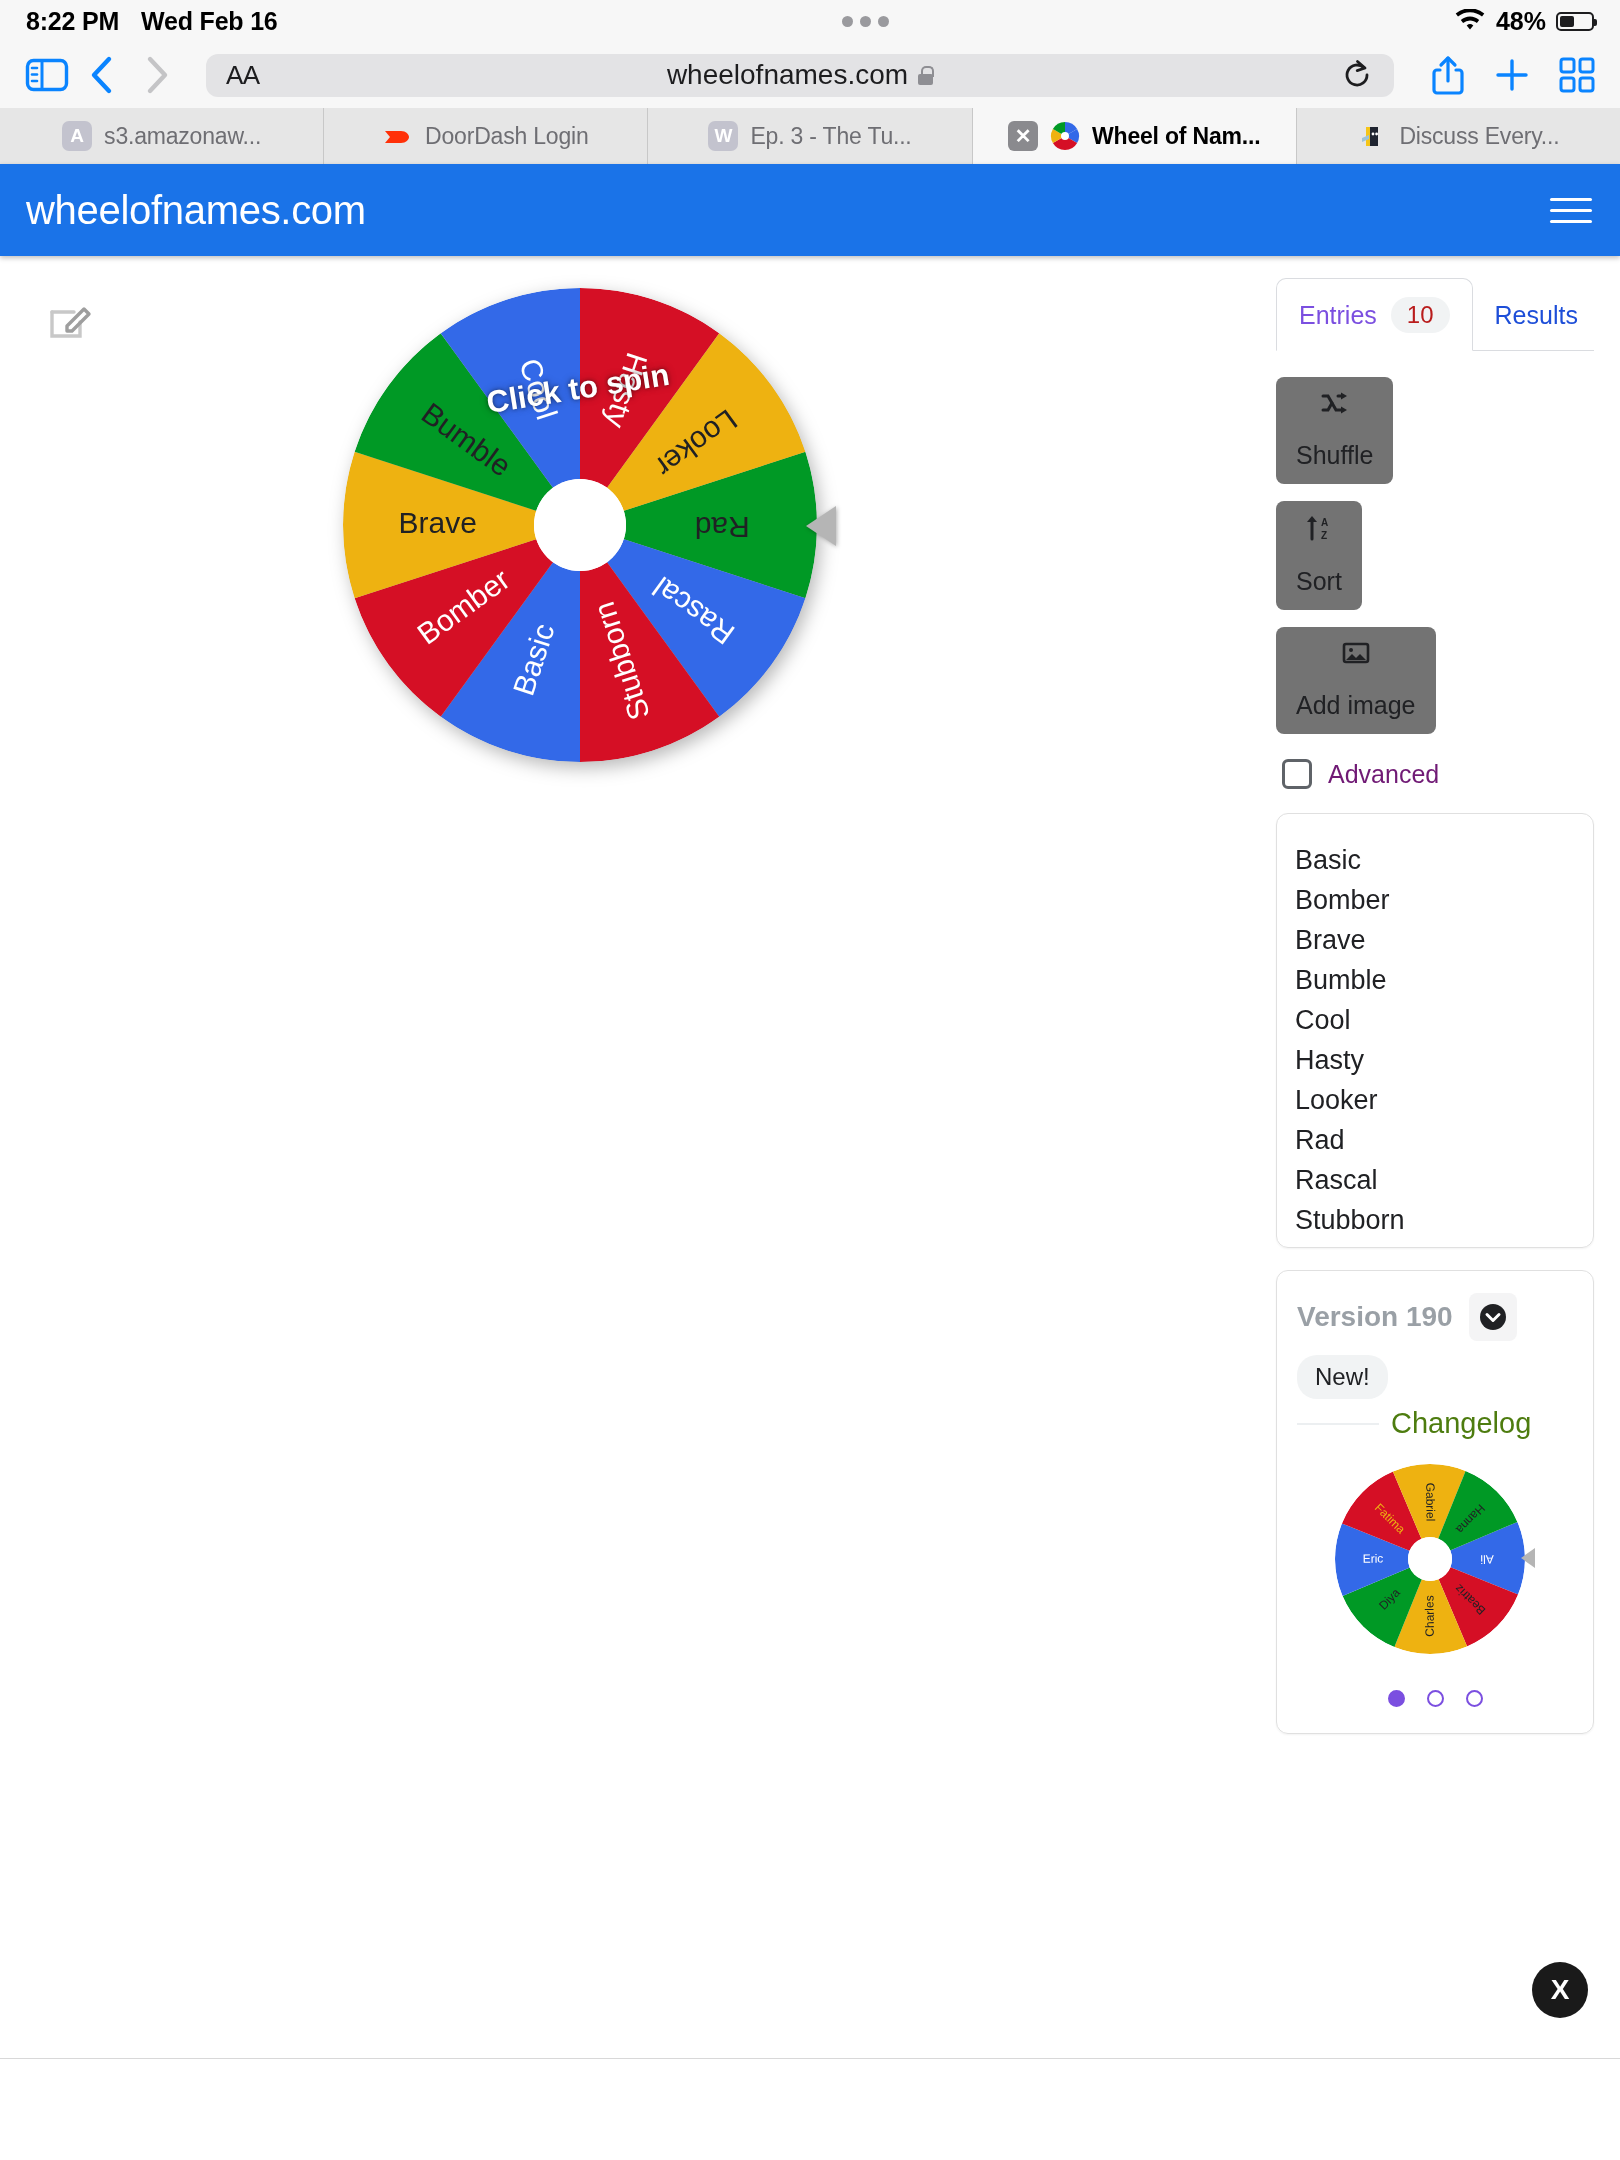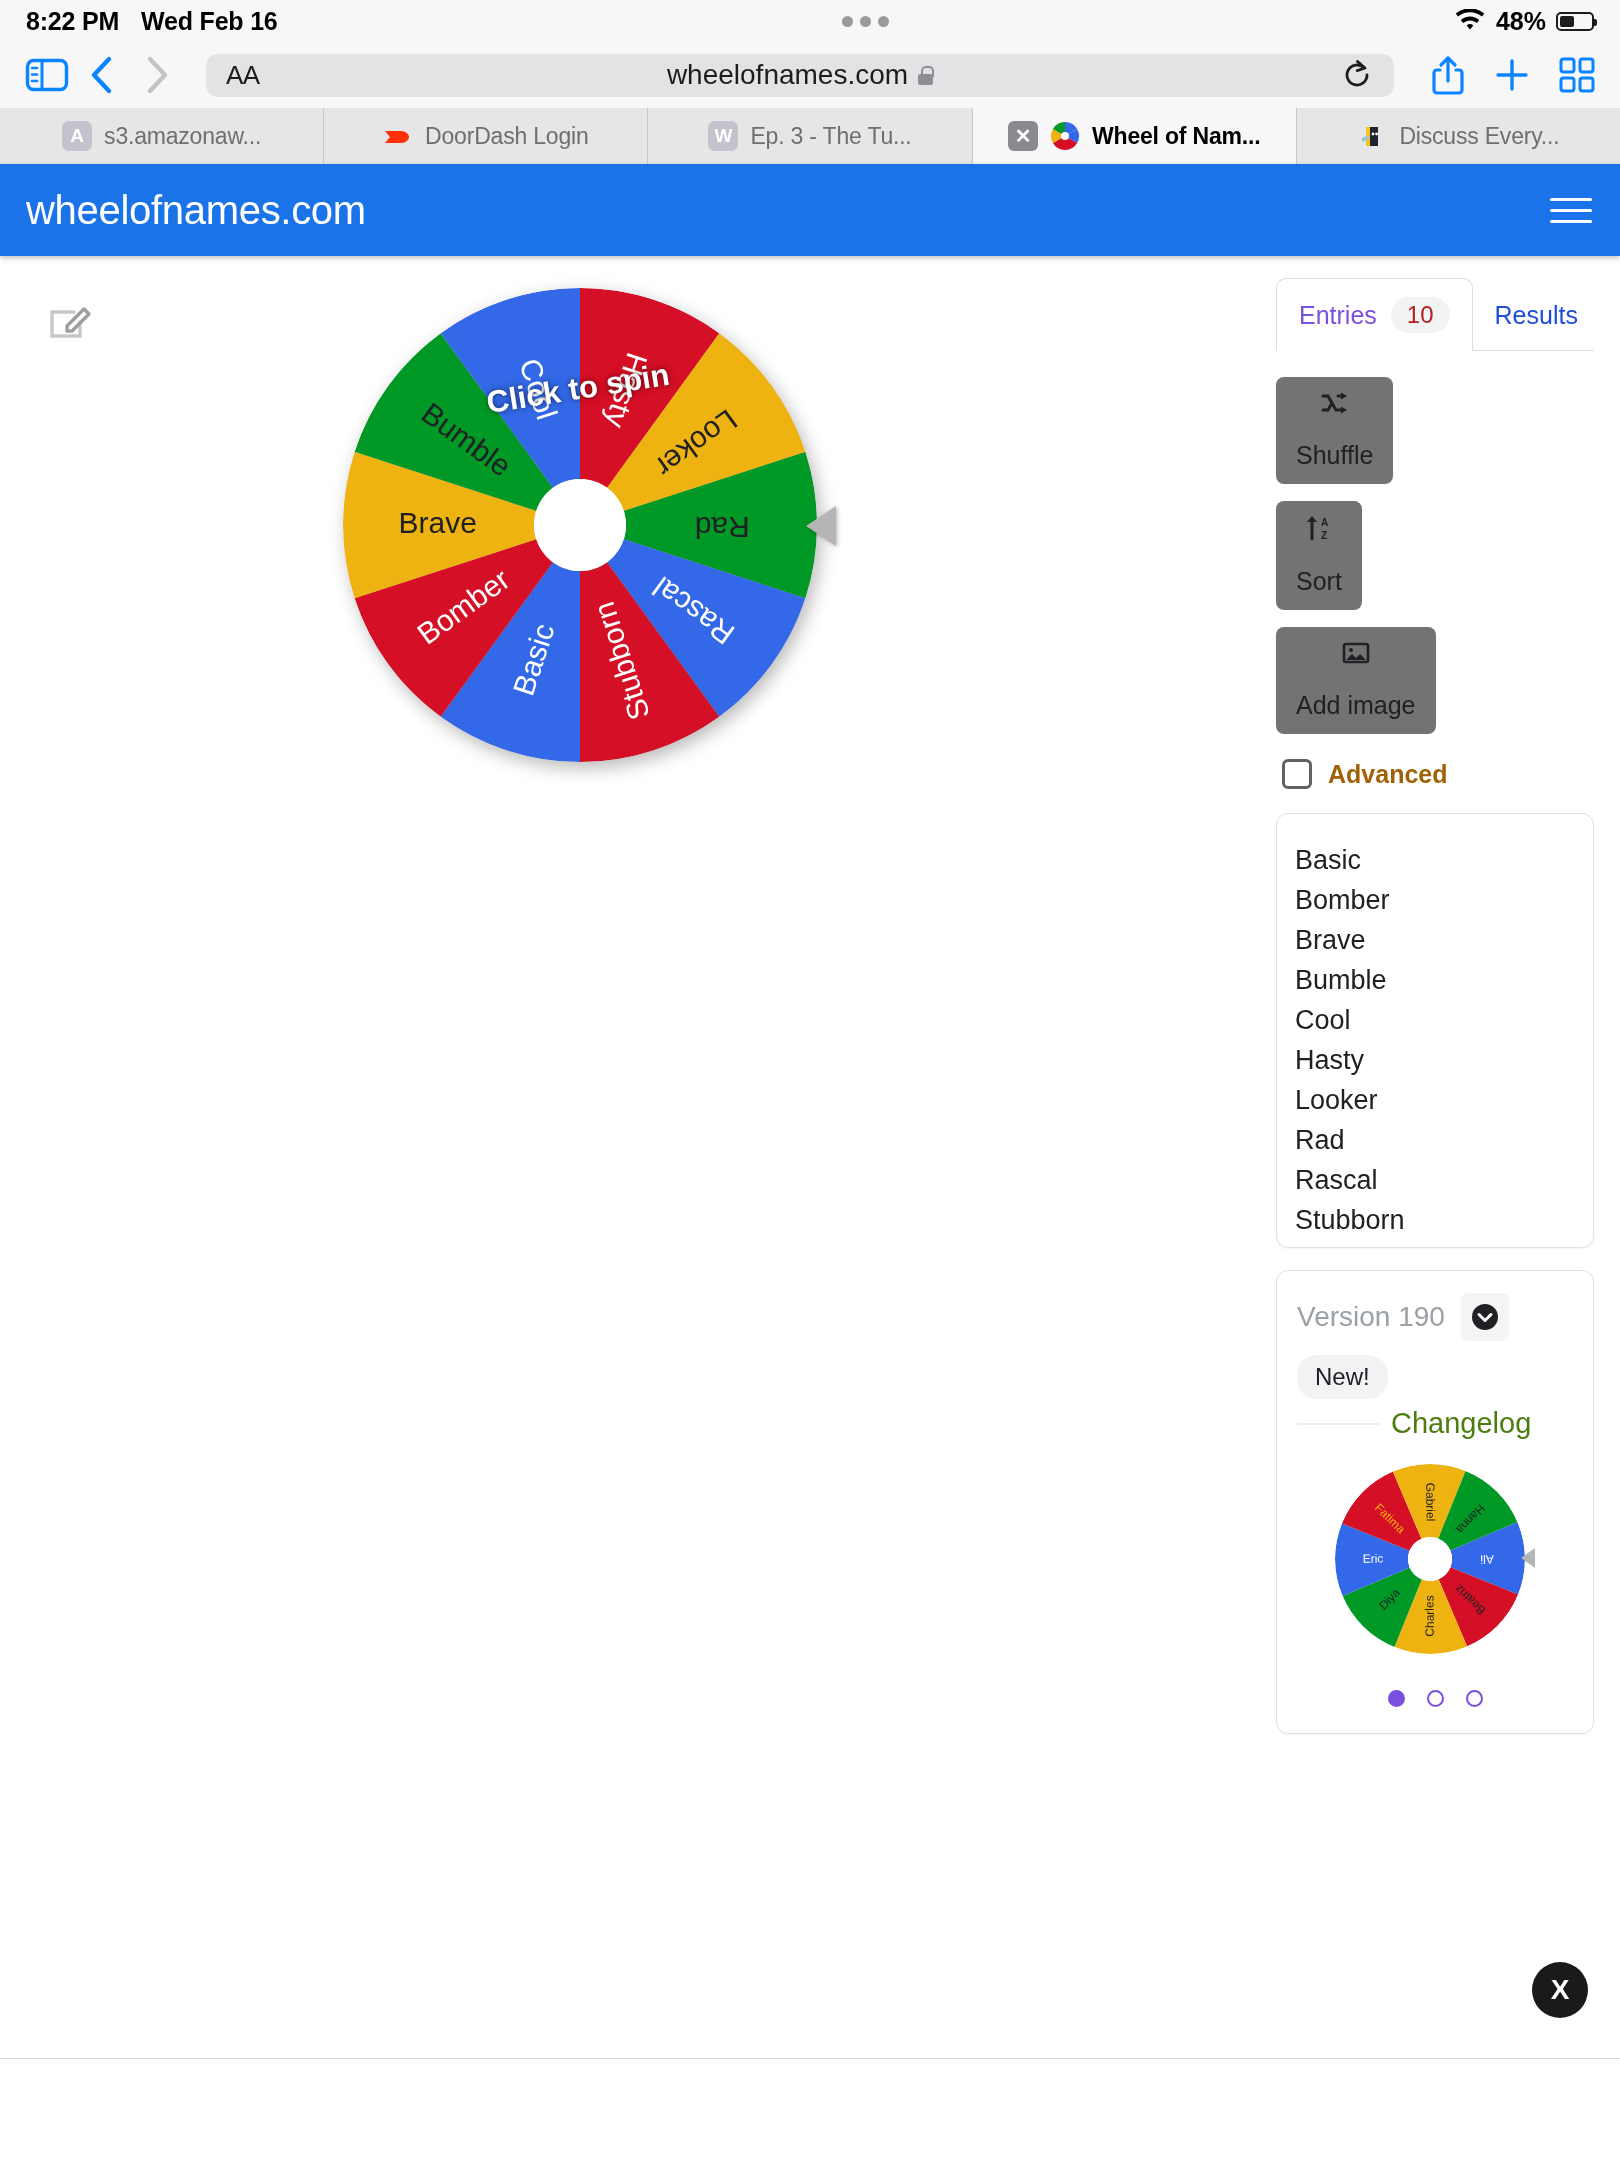--- a/index.html
+++ b/index.html
@@ -173,37 +173,37 @@
 
   .btn {
     background:#737373; border:none; border-radius:8px;
     padding: 14px 20px; font-size:25px; color:#202124;
     display:inline-flex; align-items:center; gap:20px;
     margin-bottom:17px; font-family:inherit;flex-direction:column;
   }
   .btn svg { flex:none; }
   .adv-row { display:flex; align-items:center; gap:16px; margin: 8px 0 24px 6px; }
   .cbox { width:30px; height:30px; border:3px solid #5f6368; border-radius:6px; }
-  .adv-label { font-size:25px; color:#a16207;font-weight:bold; }
+  .adv-label { font-size:25px; color:#701a75; }
 
   .entries-card {
     border:1px solid #e0e0e0; border-radius:12px;
     height: 435px; padding: 26px 0 0 18px; overflow:hidden;
     box-shadow: 0 1px 2px rgba(0,0,0,.05);
   }
   .entry { font-size:27px; color:#202124; line-height:1.3; padding: 2.5px 0; }
 
   .version-card {
     margin-top: 22px;
     border:1px solid #e0e0e0; border-radius:12px;
     padding: 22px 20px 26px 20px;
     box-shadow: 0 1px 2px rgba(0,0,0,.05);
   }
   .ver-row { display:flex; align-items:center; gap:16px; }
-  .ver-text { font-size:28px; color:#9aa0a6; }
+  .ver-text { font-size:28px; color:#9aa0a6;font-weight:bold; }
   .ver-caret {
     width:48px; height:48px; border-radius:8px; background:#f4f4f5;
     display:flex; align-items:center; justify-content:center;
   }
   .new-pill {
     display:inline-block; background:#f1f3f4; border-radius:20px;
     padding:8px 18px; font-size:24px; color:#202124; margin-top:14px;
   }
   .changelog-row { display:flex; align-items:center; gap:0; margin-top:8px; }
   .cl-rule { width:82px; height:2px; background:#eceff1; }

